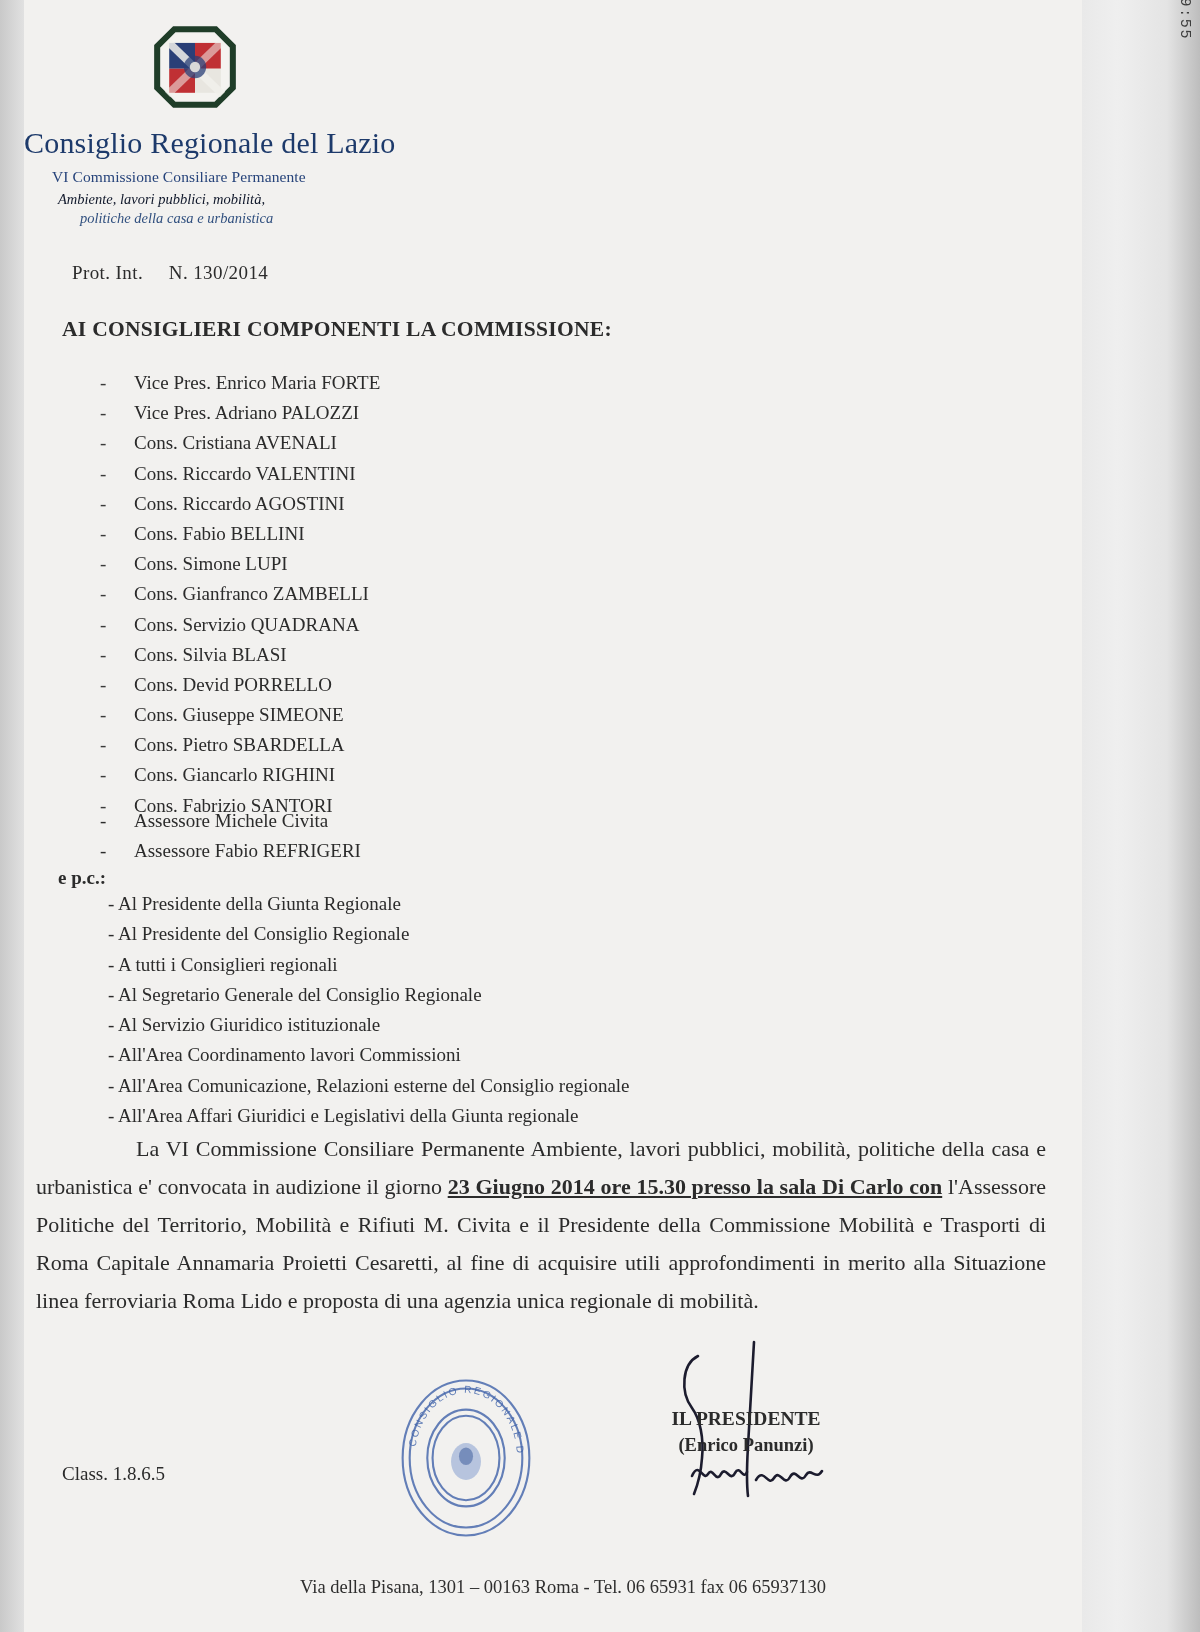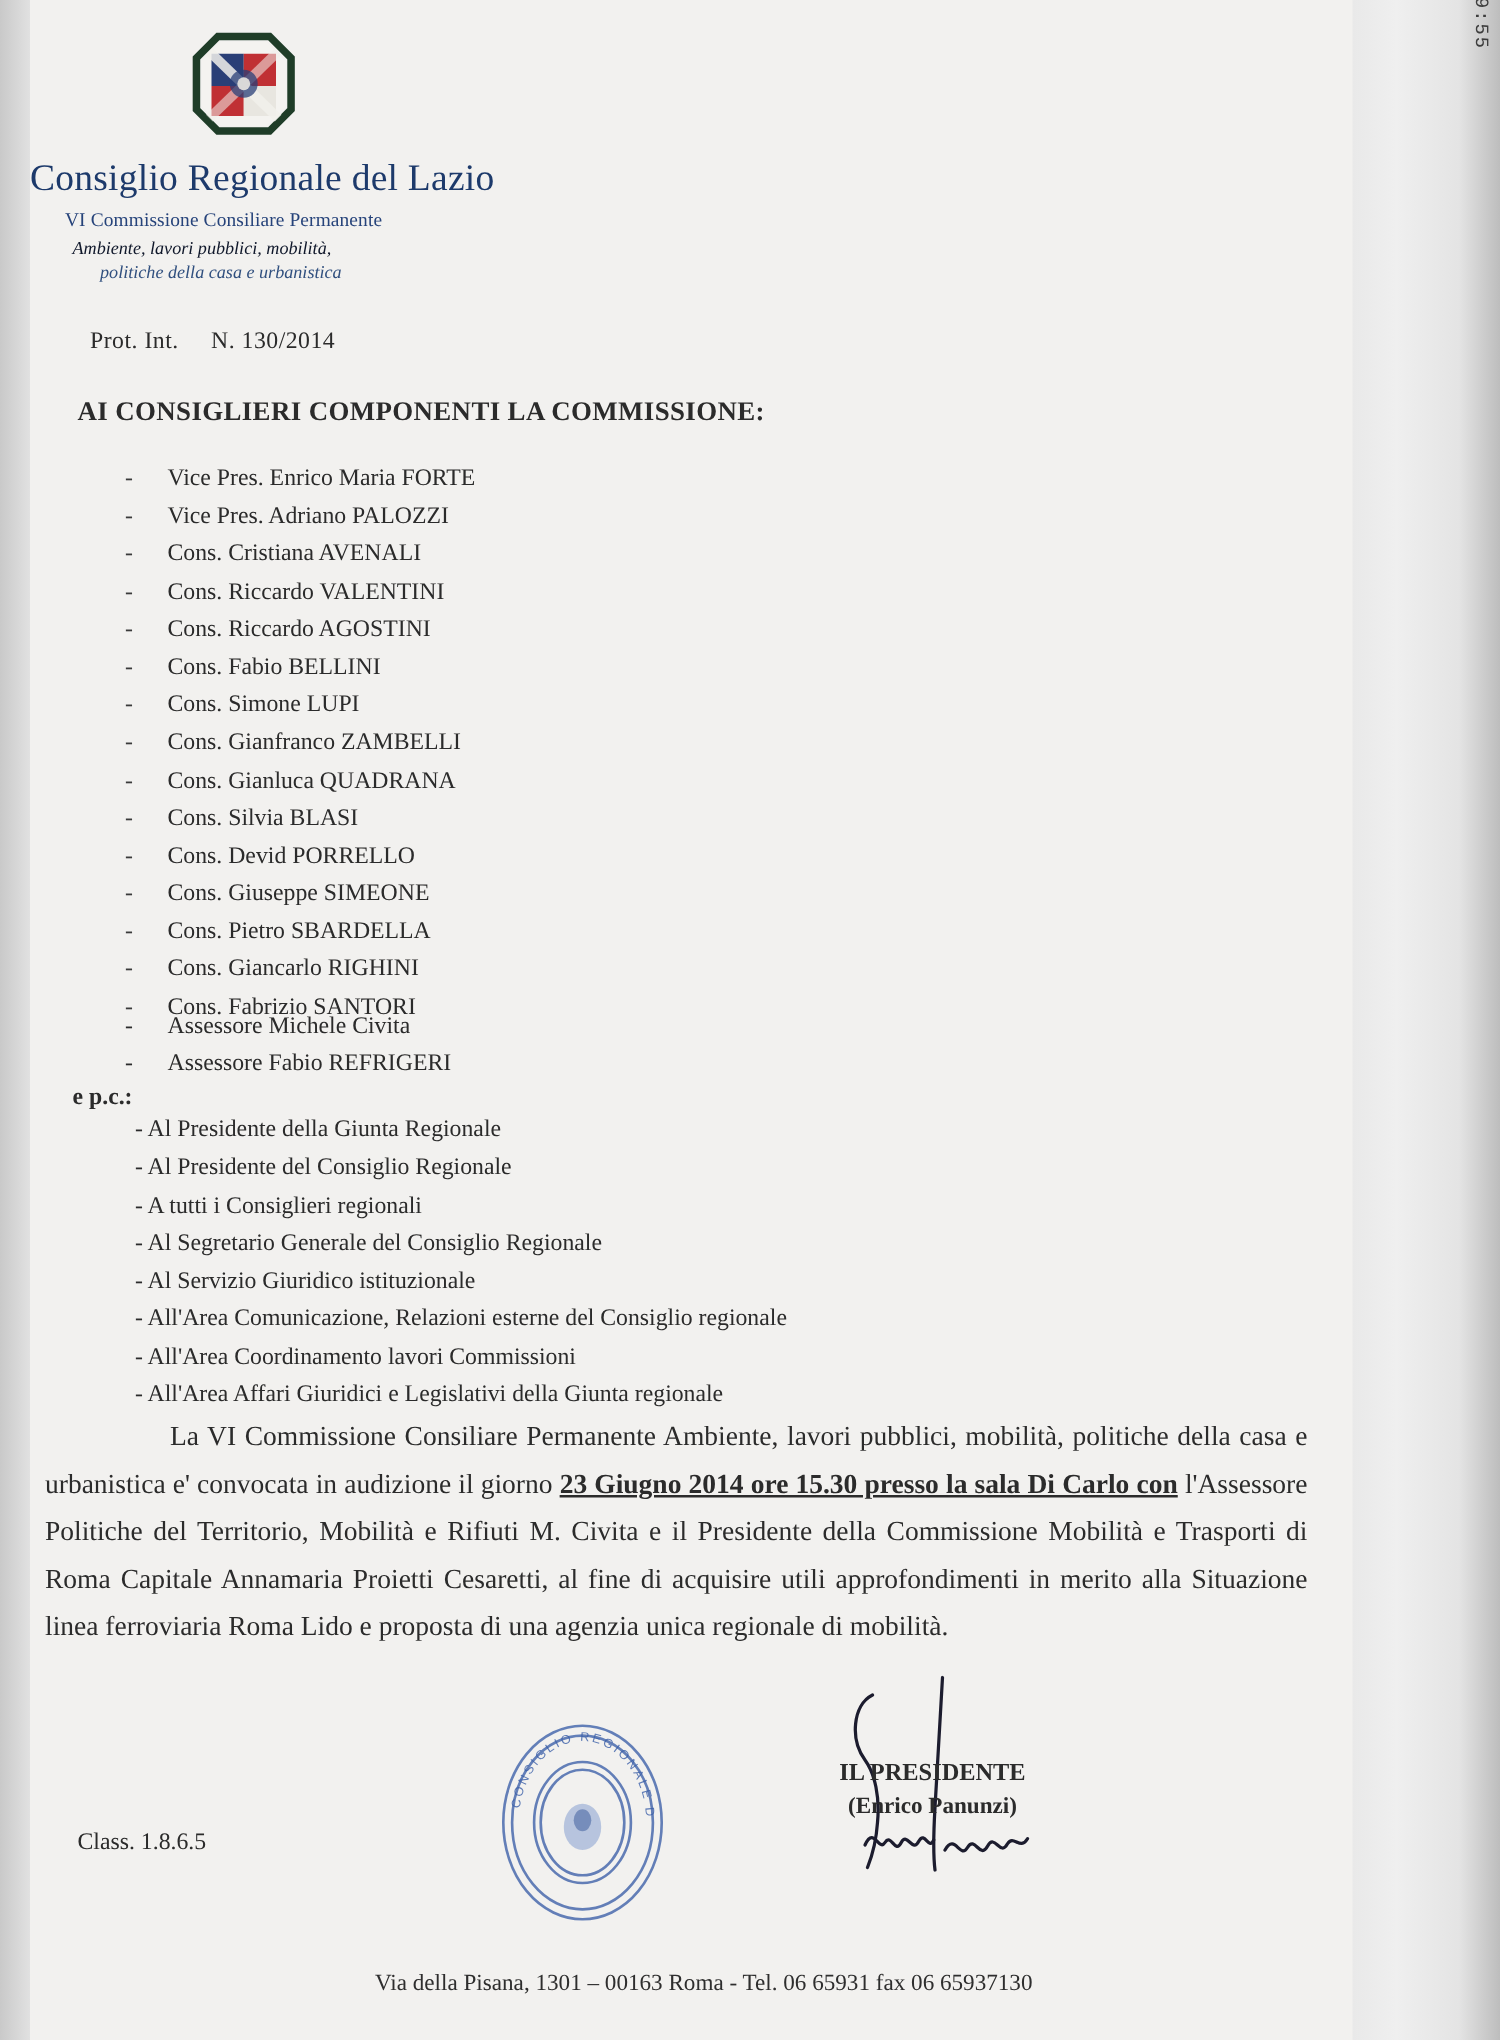--- a/index.html
+++ b/index.html
@@ -294,21 +294,21 @@
       <div class="row">
           <span class="dash">-</span>
           <span class="nm">Cons. Simone LUPI</span>
         </div>
       <div class="row">
           <span class="dash">-</span>
           <span class="nm">Cons. Gianfranco ZAMBELLI</span>
         </div>
       <div class="row">
           <span class="dash">-</span>
-          <span class="nm">Cons. Gianluca QUADRANA</span>
+          <span class="nm">Cons. Servizio QUADRANA</span>
         </div>
       <div class="row">
           <span class="dash">-</span>
           <span class="nm">Cons. Silvia BLASI</span>
         </div>
       <div class="row">
           <span class="dash">-</span>
           <span class="nm">Cons. Devid PORRELLO</span>
         </div>
       <div class="row">
@@ -340,22 +340,22 @@
         </div>
     </div>
 
     <div class="epc-label">e p.c.:</div>
     <div class="cc-list">
       <div class="row">- Al Presidente della Giunta Regionale</div>
       <div class="row">- Al Presidente del Consiglio Regionale</div>
       <div class="row">- A tutti i Consiglieri regionali</div>
       <div class="row">- Al Segretario Generale del Consiglio Regionale</div>
       <div class="row">- Al Servizio Giuridico istituzionale</div>
+      <div class="row">- All'Area Coordinamento lavori Commissioni</div>
       <div class="row">- All'Area Comunicazione, Relazioni esterne del Consiglio regionale</div>
-      <div class="row">- All'Area Coordinamento lavori Commissioni</div>
       <div class="row">- All'Area Affari Giuridici e  Legislativi della Giunta regionale</div>
     </div>
 
     <div class="body-text">
       <span class="indent"></span><span>La VI  Commissione Consiliare Permanente Ambiente, lavori pubblici, mobilità, politiche della casa e urbanistica e' convocata in audizione il giorno </span><span class="hl">23 Giugno 2014 ore 15.30 presso la  sala Di Carlo con</span><span> l'Assessore Politiche del Territorio, Mobilità e Rifiuti M. Civita e il Presidente della Commissione Mobilità e Trasporti di Roma Capitale Annamaria Proietti Cesaretti,  al fine di acquisire utili approfondimenti in merito alla Situazione linea ferroviaria Roma Lido e proposta di una agenzia unica regionale di mobilità.</span>
     </div>
 
     <div class="stamp">
       <svg viewBox="0 0 200 200" width="176" height="176">
         <g fill="none" stroke="#3b5fa8" stroke-width="2.4" opacity="0.78">

